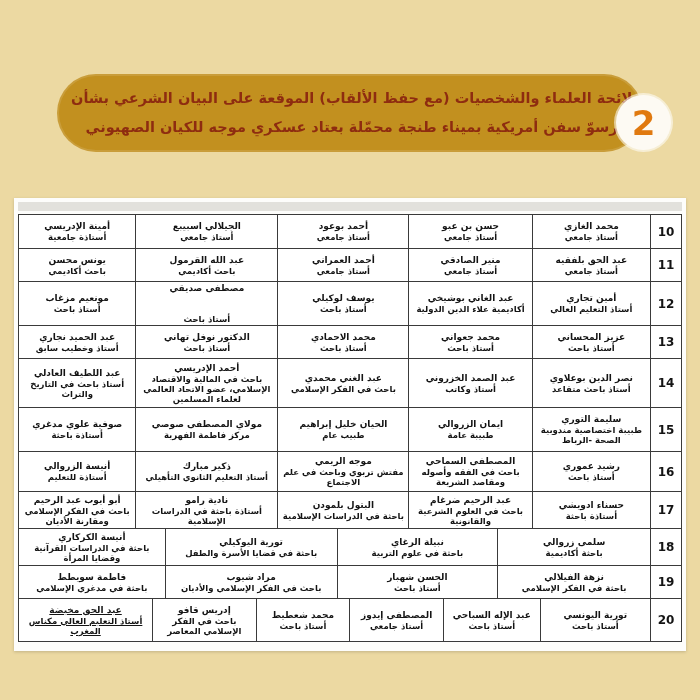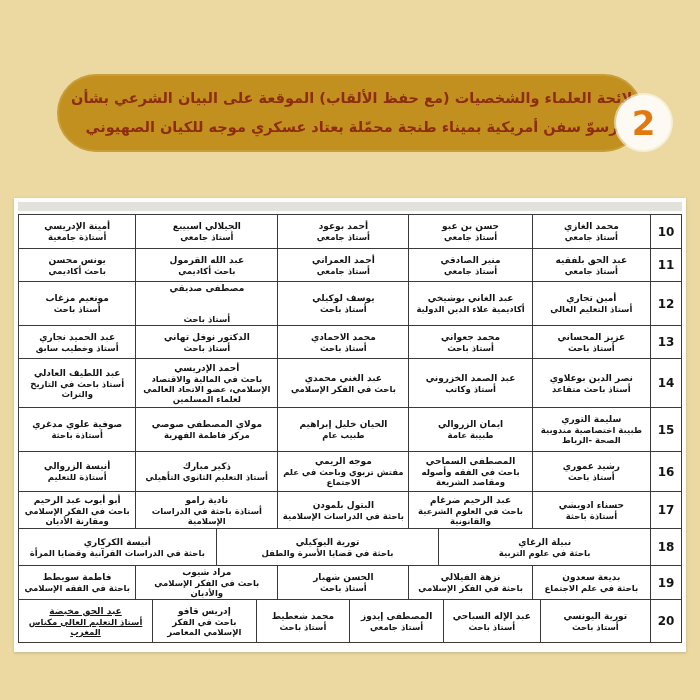--- a/index.html
+++ b/index.html
@@ -240,54 +240,54 @@
           <div class="pname">نادية رامو</div>
           <div class="prole">أستاذة باحثة في الدراسات الإسلامية</div>
         </div>
         <div class="cell" style="flex: 1 1 119px;">
           <div class="pname">أبو أيوب عبد الرحيم</div>
           <div class="prole">باحث في الفكر الإسلامي ومقارنة الأديان</div>
         </div>
       </div>
       <div class="trow" style="min-height: 36px;">
         <div class="cell num">18</div>
+        <div class="cell" style="flex: 1 1 125px;">
+          <div class="pname">سلمى زروالي</div>
+          <div class="prole">باحثة أكاديمية</div>
+        </div>
         <div class="cell" style="flex: 1 1 133px;">
           <div class="pname">نبيلة الرغاي</div>
           <div class="prole">باحثة في علوم التربية</div>
         </div>
         <div class="cell" style="flex: 1 1 144px;">
           <div class="pname">تورية اليوكيلي</div>
           <div class="prole">باحثة في قضايا الأسرة والطفل</div>
         </div>
         <div class="cell" style="flex: 1 1 119px;">
           <div class="pname">أنيسة الكركاري</div>
           <div class="prole">باحثة في الدراسات القرآنية وقضايا المرأة</div>
         </div>
       </div>
       <div class="trow" style="min-height: 32px;">
         <div class="cell num">19</div>
-        <div class="cell" style="flex: 1 1 120px;">
-          <div class="pname">بديعة سعدون</div>
-          <div class="prole">باحثة في علم الاجتماع</div>
-        </div>
         <div class="cell" style="flex: 1 1 125px;">
           <div class="pname">نزهة الفيلالي</div>
           <div class="prole">باحثة في الفكر الإسلامي</div>
         </div>
         <div class="cell" style="flex: 1 1 133px;">
           <div class="pname">الحسن شهبار</div>
           <div class="prole">أستاذ باحث</div>
         </div>
         <div class="cell" style="flex: 1 1 144px;">
           <div class="pname">مراد شيوب</div>
           <div class="prole">باحث في الفكر الإسلامي والأديان</div>
         </div>
         <div class="cell" style="flex: 1 1 119px;">
           <div class="pname">فاطمة سويطط</div>
-          <div class="prole">باحثة في الفقه الإسلامي</div>
+          <div class="prole">باحثة في مدغري الإسلامي</div>
         </div>
       </div>
       <div class="trow" style="min-height: 42px;">
         <div class="cell num">20</div>
         <div class="cell" style="flex: 1 1 112px;">
           <div class="pname">تورية اليونسي</div>
           <div class="prole">أستاذ باحث</div>
         </div>
         <div class="cell" style="flex: 1 1 98px;">
           <div class="pname">عبد الإله السباحي</div>

